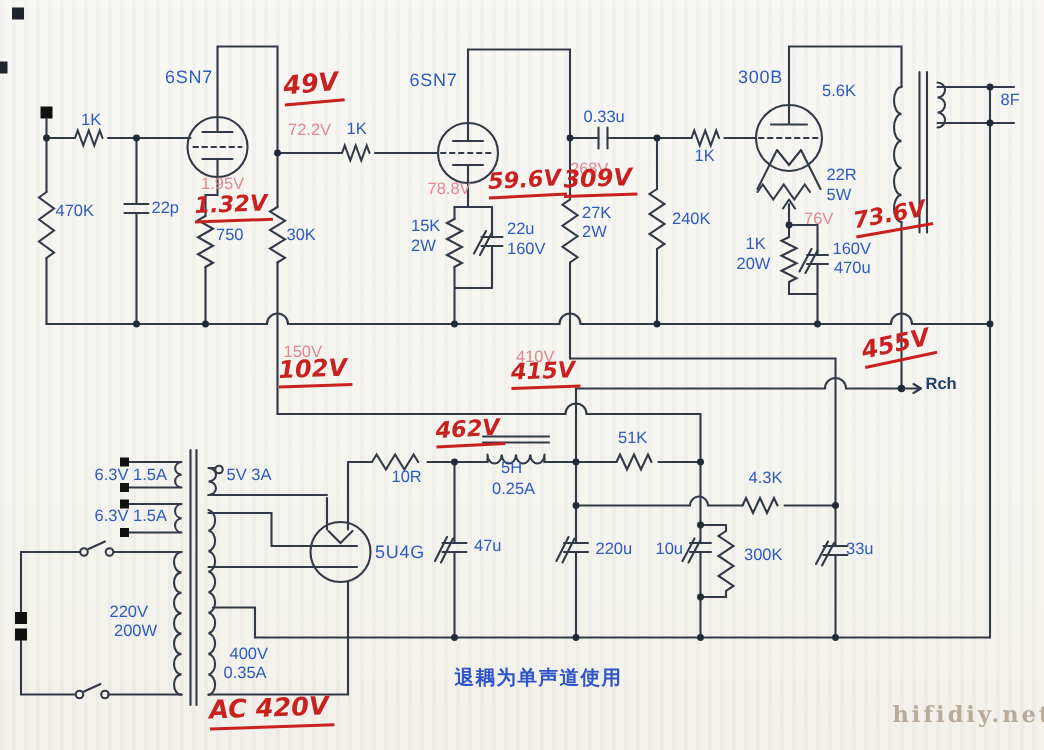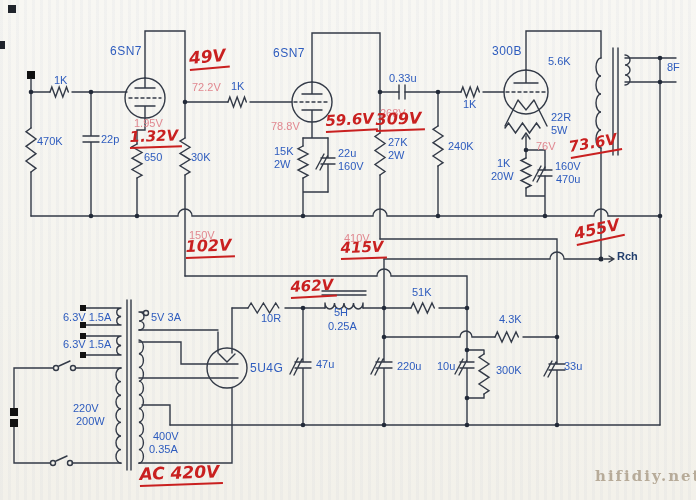--- a/index.html
+++ b/index.html
@@ -166,21 +166,21 @@
 </svg>
 
 <div class="lbl big" style="left:110px;top:44px">6SN7</div>
 <div class="lbl big" style="left:273px;top:46px">6SN7</div>
 <div class="lbl big" style="left:492px;top:44px">300B</div>
 <div class="lbl big" style="left:250px;top:361px">5U4G</div>
 
 <div class="lbl" style="left:54px;top:74px">1K</div>
 <div class="lbl" style="left:37px;top:135px">470K</div>
 <div class="lbl" style="left:101px;top:133px">22p</div>
-<div class="lbl" style="left:144px;top:151px">650</div>
+<div class="lbl" style="left:144px;top:151px">750</div>
 <div class="lbl" style="left:191px;top:151px">30K</div>
 <div class="lbl" style="left:231px;top:80px">1K</div>
 <div class="lbl" style="left:274px;top:145px">15K</div>
 <div class="lbl" style="left:274px;top:158px">2W</div>
 <div class="lbl" style="left:338px;top:147px">22u</div>
 <div class="lbl" style="left:338px;top:160px">160V</div>
 <div class="lbl" style="left:388px;top:136px">27K</div>
 <div class="lbl" style="left:388px;top:149px">2W</div>
 <div class="lbl" style="left:389px;top:72px">0.33u</div>
 <div class="lbl" style="left:463px;top:98px">1K</div>
@@ -206,25 +206,26 @@
 <div class="lbl" style="left:564px;top:360px">33u</div>
 
 <div class="lbl" style="left:63px;top:311px">6.3V 1.5A</div>
 <div class="lbl" style="left:63px;top:338px">6.3V 1.5A</div>
 <div class="lbl" style="left:151px;top:311px">5V 3A</div>
 <div class="lbl" style="left:73px;top:402px">220V</div>
 <div class="lbl" style="left:76px;top:415px">200W</div>
 <div class="lbl" style="left:153px;top:430px">400V</div>
 <div class="lbl" style="left:149px;top:443px">0.35A</div>
 
+<div class="lbl note" style="left:303px;top:443px">退耦为单声道使用</div>
 <div class="lbl dark" style="left:617px;top:250px">Rch</div>
 
 <div class="pink" style="left:192px;top:81px">72.2V</div>
 <div class="pink" style="left:134px;top:117px">1.95V</div>
-<div class="pink" style="left:271px;top:120px">78.8V</div>
+<div class="pink" style="left:285px;top:120px">78.8V</div>
 <div class="pink" style="left:380px;top:107px">268V</div>
 <div class="pink" style="left:536px;top:140px">76V</div>
 <div class="pink" style="left:189px;top:229px">150V</div>
 <div class="pink" style="left:344px;top:232px">410V</div>
 
 <div class="red s17" style="left:190px;top:50px;transform:rotate(-5deg)">49V</div>
 <div class="red s15" style="left:130px;top:130px;transform:rotate(-2deg)">1.32V</div>
 <div class="red s15" style="left:326px;top:114px;transform:rotate(-3deg)">59.6V</div>
 <div class="red s16" style="left:376px;top:112px;transform:rotate(-2deg)">309V</div>
 <div class="red s15" style="left:571px;top:140px;transform:rotate(-10deg)">73.6V</div>

